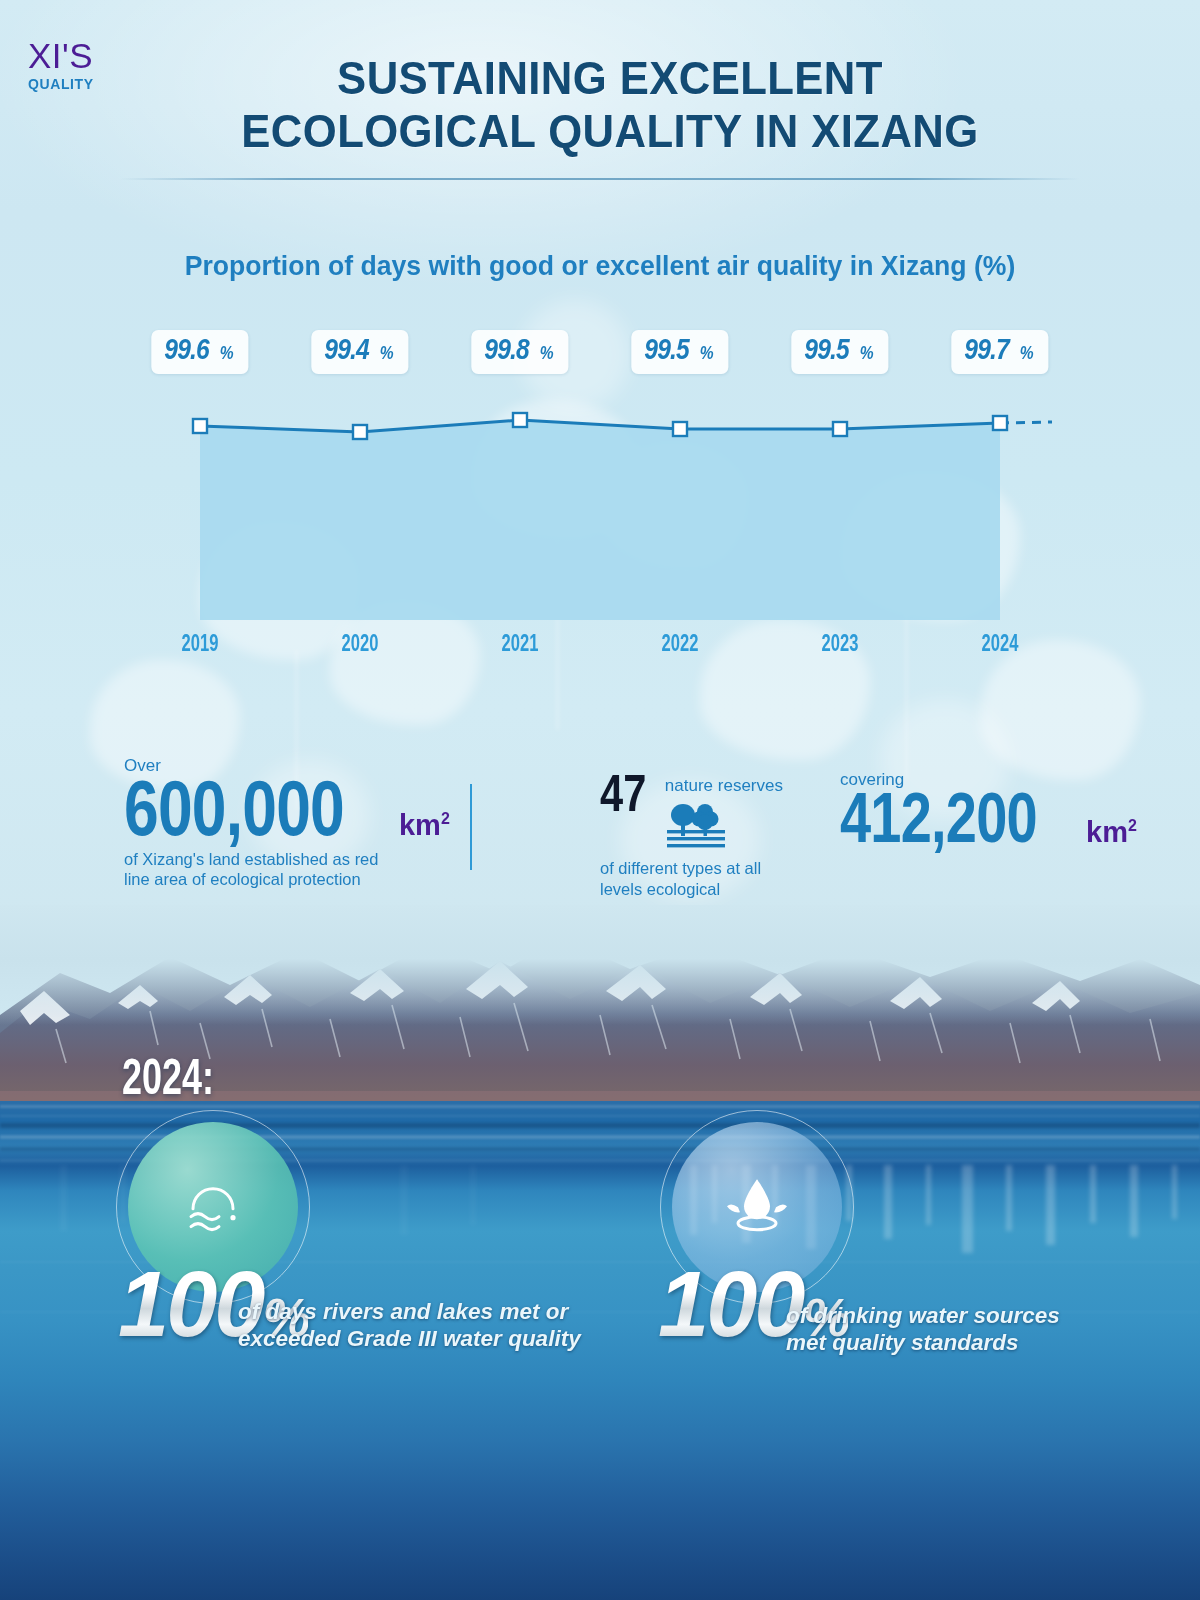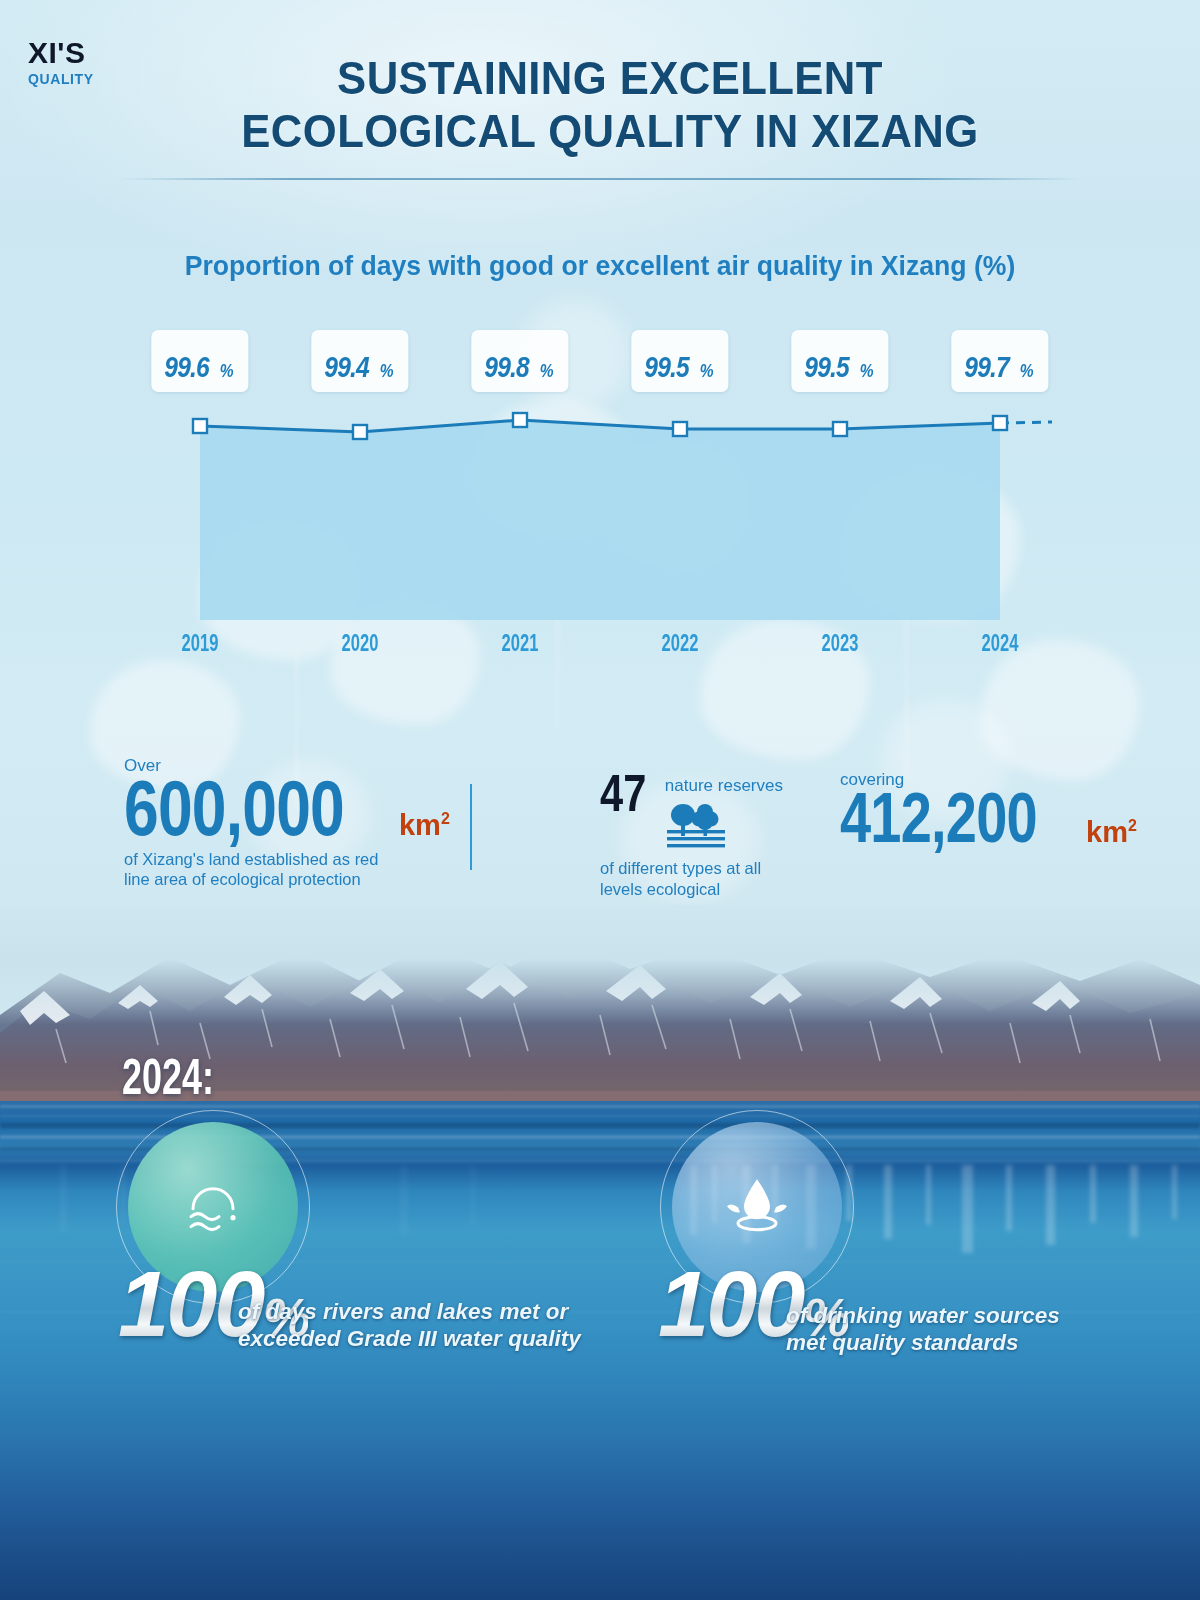--- a/index.html
+++ b/index.html
@@ -17,59 +17,59 @@
       radial-gradient(ellipse 700px 300px at 40% 8%, rgba(255,255,255,.55) 0%, rgba(255,255,255,0) 70%),
       linear-gradient(180deg,#d3ebf4 0%, #cde7f2 22%, #cde9f3 50%, #d2ebf4 74%, #cfe7f0 100%);
   }
   
   .floral{position:absolute;border-radius:48% 52% 40% 60%/55% 45% 58% 42%;background:rgba(255,255,255,.40);filter:blur(6px);}
   .floral2{position:absolute;border-radius:50%;background:rgba(255,255,255,.30);filter:blur(10px);}
   .stem{position:absolute;background:rgba(255,255,255,.25);filter:blur(2px);}
 
   
   .logo{position:absolute;left:28px;top:38px;width:120px;}
-  .logo .l1{font-size:30px;font-weight:bold;color:#0f172a;letter-spacing:.5px;line-height:1;font-stretch:condensed;}
+  .logo .l1{font-size:35px;font-weight:normal;color:#4c1d95;letter-spacing:.5px;line-height:1;font-stretch:condensed;}
   .logo .l2{font-size:14px;font-weight:bold;color:#1f7fc0;letter-spacing:.6px;line-height:1;margin-top:4px;}
 
   .title{
     position:absolute;left:170px;top:52px;width:880px;text-align:center;
     color:#134b74;font-weight:bold;font-size:47px;line-height:1.12;
     letter-spacing:.4px;text-shadow:1px 1px 0 rgba(255,255,255,.45);
     transform:scaleX(.93);transform-origin:50% 50%;
   }
   .rule{position:absolute;left:120px;top:178px;width:960px;height:2px;
     background:linear-gradient(90deg,rgba(30,110,160,0) 0%,rgba(30,110,160,.55) 18%,rgba(30,110,160,.55) 82%,rgba(30,110,160,0) 100%);}
 
   
   .subtitle{position:absolute;left:0;top:250px;width:1200px;text-align:center;
     color:#1f7fc0;font-weight:bold;font-size:28px;transform:scaleX(.95);}
 
   .chartwrap{position:absolute;left:120px;top:330px;width:960px;height:340px;}
   .valbox{
     position:absolute;top:0;transform:translateX(-50%);
     background:rgba(255,255,255,.88);border-radius:7px;
-    padding:20px 13px 8px;box-shadow:0 1px 3px rgba(30,90,130,.12);
+    padding:2px 13px 8px;box-shadow:0 1px 3px rgba(30,90,130,.12);
     white-space:nowrap;
   }
   .valbox .num{font-size:30px;font-weight:bold;font-style:italic;color:#1c7cba;
     letter-spacing:-1px;transform:scaleX(.82);display:inline-block;transform-origin:left center;}
   .valbox .pct{font-size:19px;font-weight:bold;font-style:italic;color:#1c7cba;transform:scaleX(.82);display:inline-block;}
 
   .plot{position:absolute;left:0;top:72px;width:960px;height:218px;}
   .years{position:absolute;left:0;top:300px;width:960px;height:34px;}
   .year{position:absolute;transform:translateX(-50%);color:#2d9bd8;font-weight:bold;
     font-size:23px;letter-spacing:0px;}
   .year i{font-style:normal;display:inline-block;transform:scaleX(.72);transform-origin:center;}
 
   
   .stats{position:absolute;left:0;top:756px;width:1048px;height:170px;}
   .stat-over{position:absolute;left:124px;top:4px;color:#1f7fc0;font-size:17px;}
   .bignum{color:#1b7cb9;font-weight:bold;font-size:78px;line-height:.88;letter-spacing:-1px;}
   .bignum i{font-style:normal;display:inline-block;transform:scaleX(.80);transform-origin:left center;}
-  .unit{color:#c2410c;font-weight:bold;font-size:29px;}
+  .unit{color:#4c1d95;font-weight:bold;font-size:29px;}
   .unit sup{font-size:16px;}
   .cap{color:#1f7fc0;font-size:16.5px;line-height:1.24;}
 
   .divider{position:absolute;left:470px;top:28px;width:2px;height:86px;background:#2f9ad6;}
 
   .s2num{color:#0f172a;font-weight:bold;font-size:52px;line-height:.9;}
   .s2num i{font-style:normal;display:inline-block;transform:scaleX(.80);transform-origin:left center;}
 
   
   .photo{position:absolute;left:0;top:905px;width:1200px;height:695px;overflow:hidden;}

